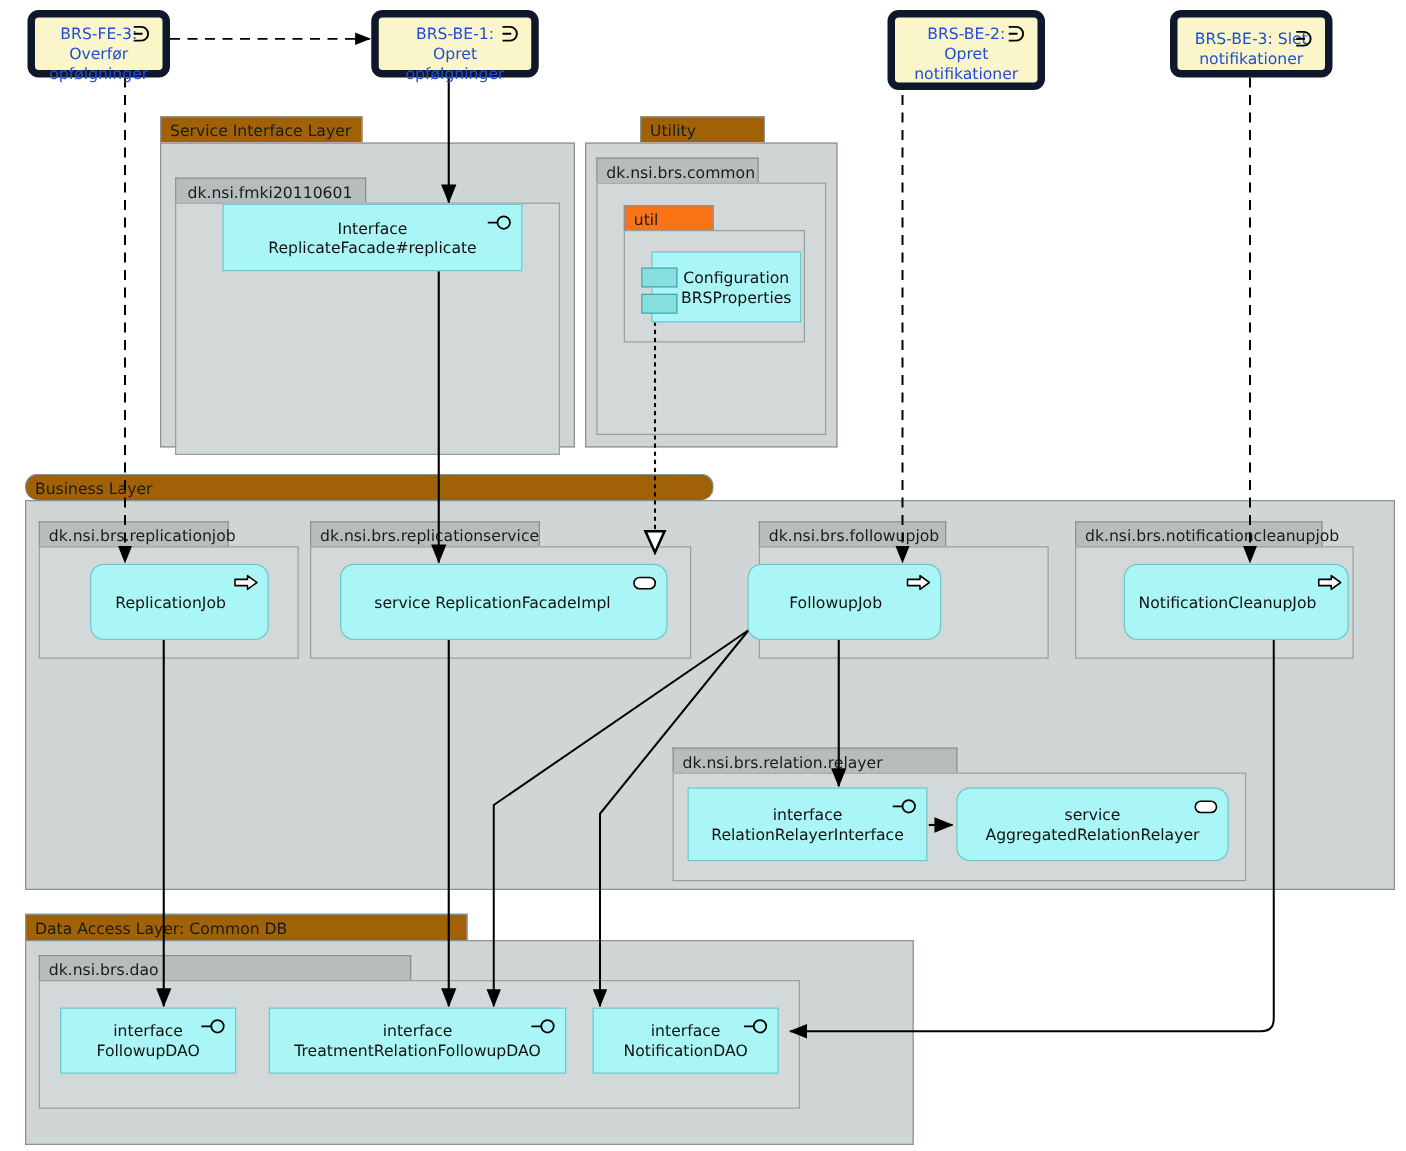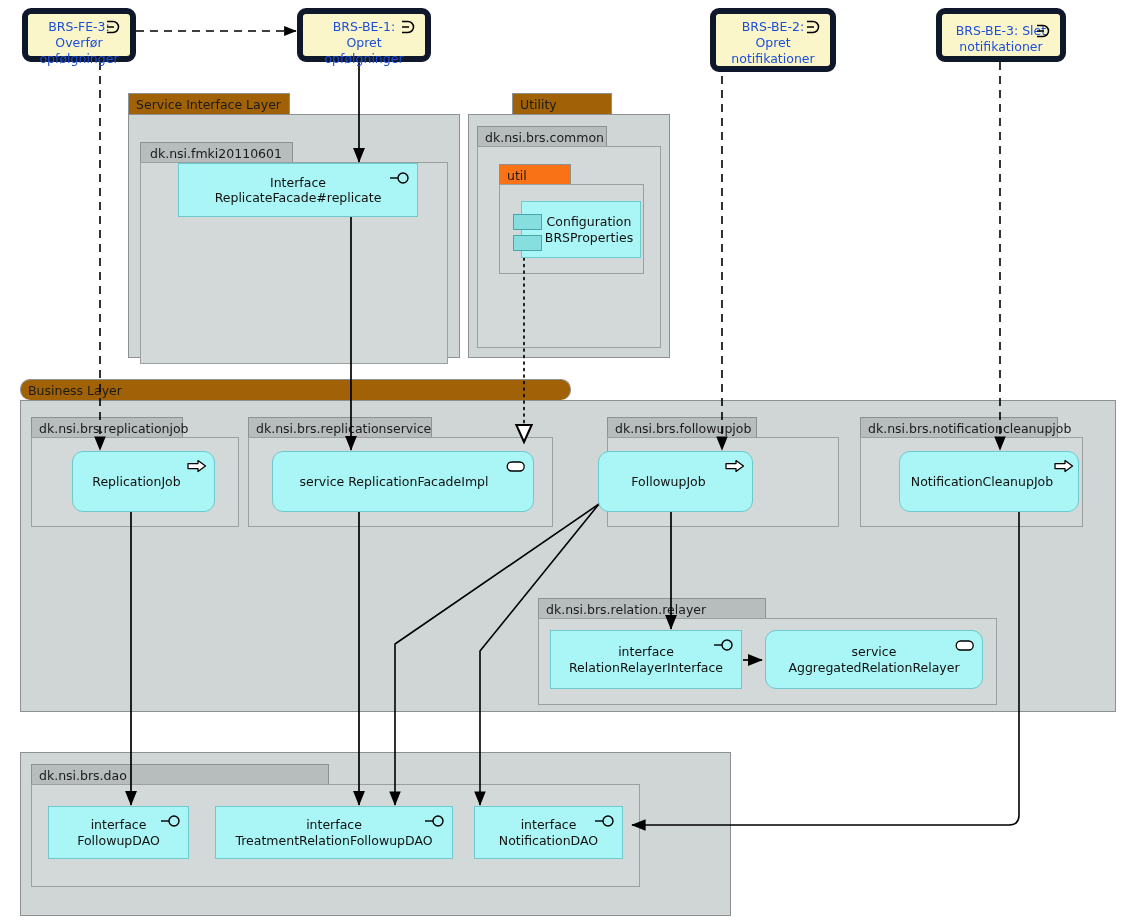--- a/index.html
+++ b/index.html
@@ -87,20 +87,21 @@
     <div class="tab" style="width:198px;height:20px;">dk.nsi.brs.notificationcleanupjob</div>
     <div class="body" style="top:20px;width:223px;height:90px;"></div>
   </div>
 
   <div class="pkg lvl2" style="left:538px;top:598px;width:459px;height:107px;">
     <div class="tab" style="width:228px;height:20px;">dk.nsi.brs.relation.relayer</div>
     <div class="body" style="top:20px;width:459px;height:87px;"></div>
   </div>
 
   <div class="pkg lvl1" style="left:20px;top:731px;width:711px;height:185px;">
+    <div class="tab" style="width:354px;height:21px;">Data Access Layer: Common DB</div>
     <div class="body" style="top:21px;width:711px;height:164px;"></div>
   </div>
   <div class="pkg lvl2" style="left:31px;top:764px;width:609px;height:123px;">
     <div class="tab" style="width:298px;height:20px;">dk.nsi.brs.dao</div>
     <div class="body" style="top:20px;width:609px;height:103px;"></div>
   </div>
 
   <svg class="edges" viewBox="0 0 1125 921">
     <defs>
       <marker id="arrFill" markerWidth="10" markerHeight="10" refX="8.5" refY="4" orient="auto">

